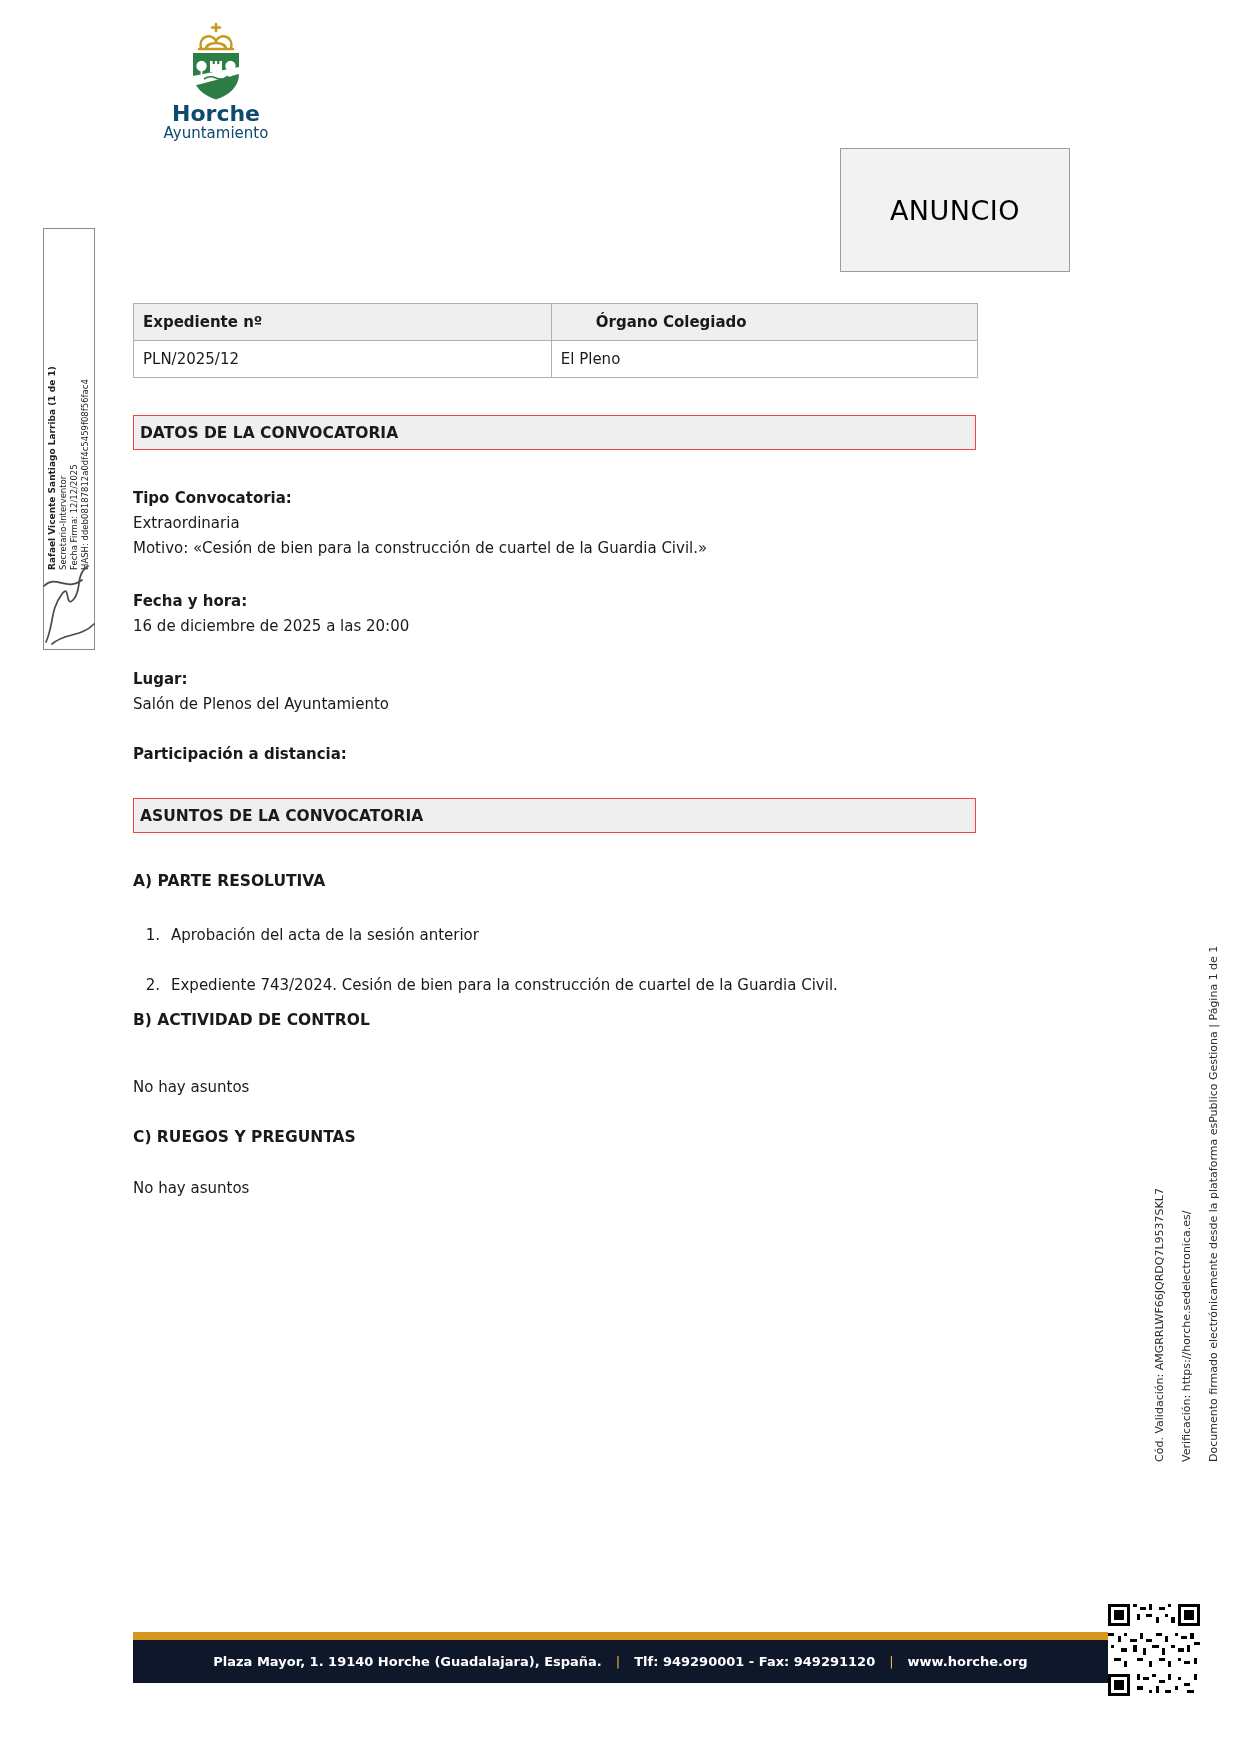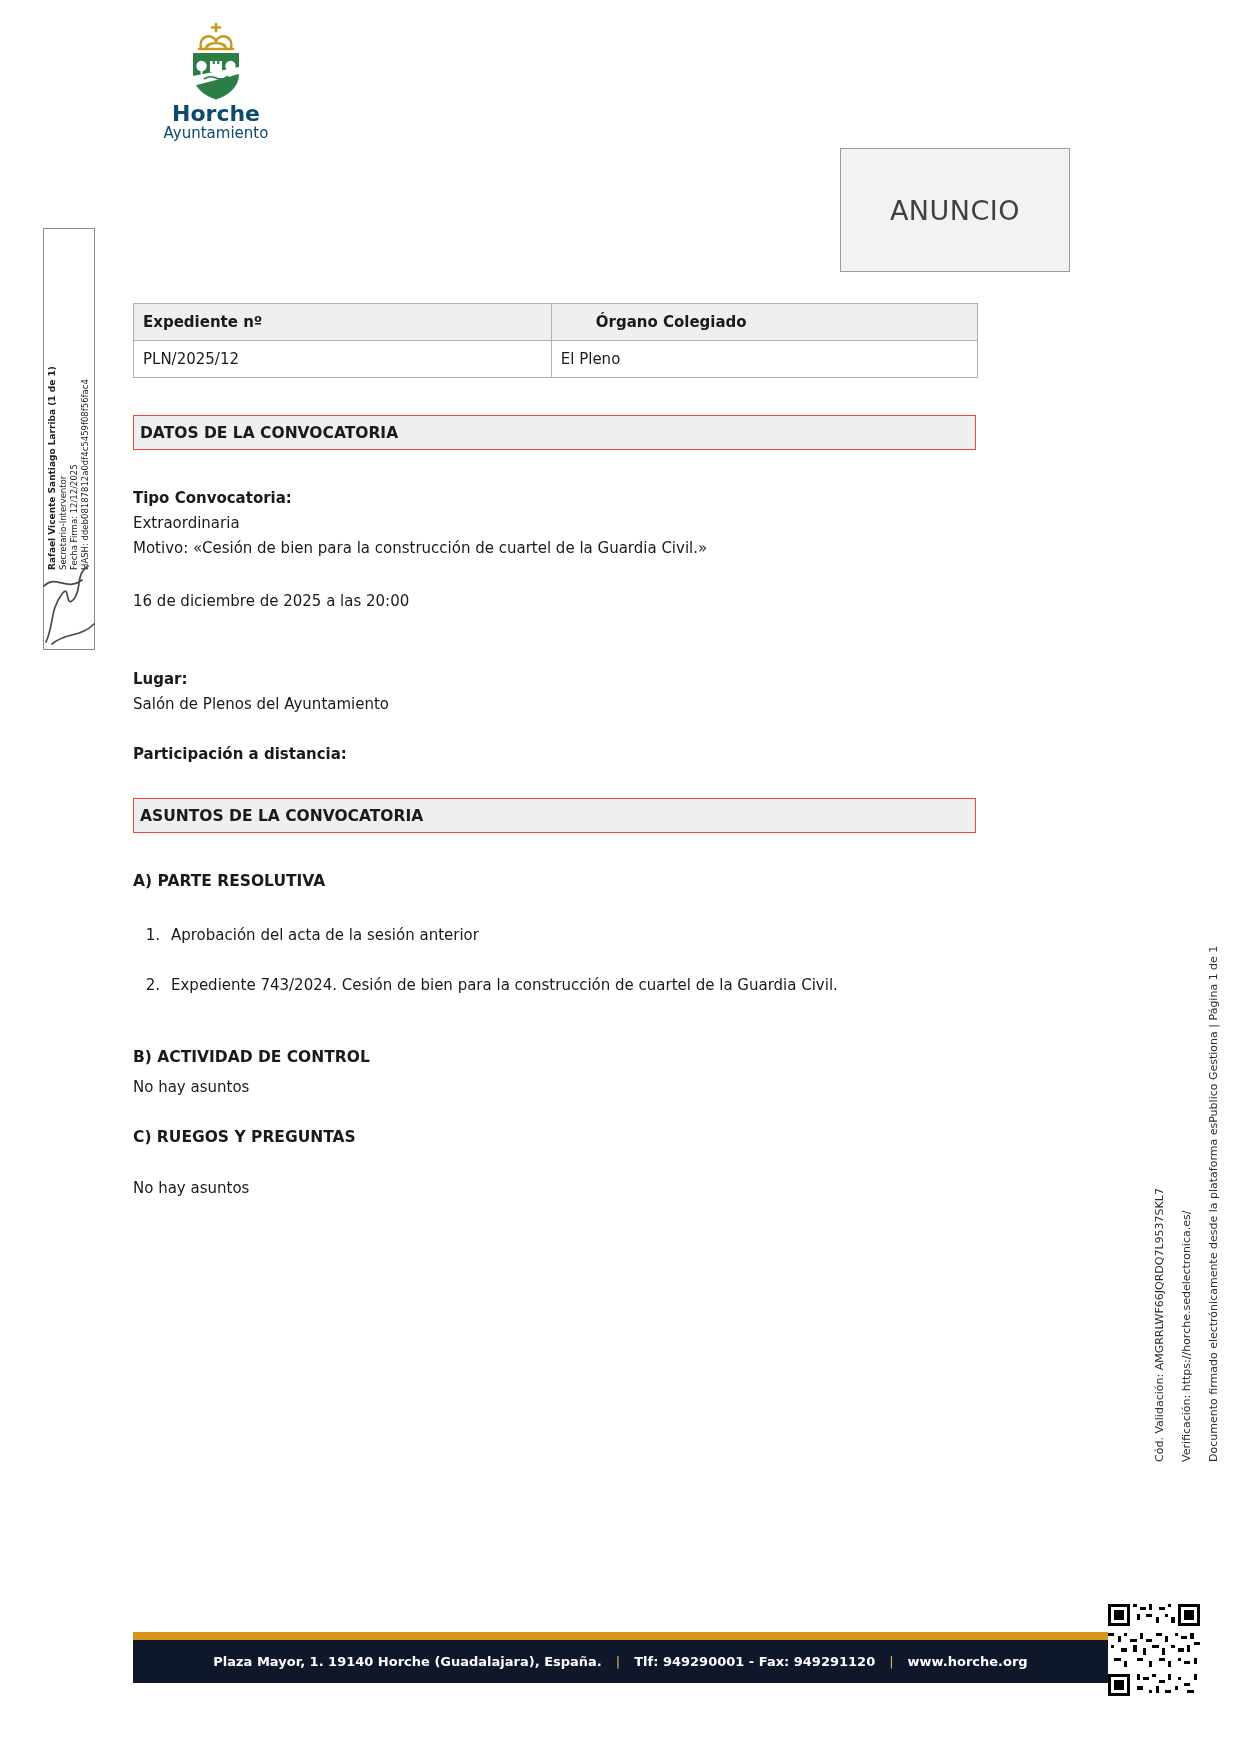--- a/index.html
+++ b/index.html
@@ -9,42 +9,42 @@
   
   .logo{position:absolute;left:158px;top:22px;width:116px;text-align:center;}
   .logo .crest{display:block;margin:0 auto;}
   .logo .name{font-size:22px;font-weight:bold;color:#0c4a6e;line-height:22px;margin-top:1px;}
   .logo .org{font-size:15px;color:#0c4a6e;line-height:17px;}
 
   
   .anuncio{position:absolute;left:840px;top:148px;width:228px;height:122px;
            background:#f2f2f2;border:1px solid #9c9c9c;
            display:flex;align-items:center;justify-content:center;}
-  .anuncio span{font-size:27px;letter-spacing:.5px;color:#404040;}
+  .anuncio span{font-size:27px;letter-spacing:.5px;color:#000000;}
 
   table.meta{position:absolute;left:133px;top:303px;width:845px;border-collapse:collapse;
              font-size:15px;}
   table.meta th,table.meta td{border:1px solid #b0b0b0;height:36px;padding:0 0 0 9px;
              text-align:left;vertical-align:middle;}
   table.meta th{background:#efefef;font-weight:bold;}
   table.meta td{background:#fff;font-weight:normal;}
   table.meta .c1{width:49.5%;} table.meta .c2{width:50.5%;padding-left:44px;}
 
   .banner{position:absolute;left:133px;width:843px;height:35px;background:#efefef;
           border:1px solid #ef4444;display:flex;align-items:center;
           font-weight:bold;font-size:15.5px;padding-left:6px;box-sizing:border-box;}
   .banner.datos{top:415px;}
   .banner.asuntos{top:798px;}
 
   .fgroup{position:absolute;left:133px;width:845px;font-size:15px;line-height:25px;}
   .fgroup .lbl{font-weight:bold;}
   .g-tipo{top:486px;} .g-fecha{top:589px;} .g-lugar{top:667px;} .g-part{top:742px;}
 
   .heading{position:absolute;left:133px;font-size:15.5px;font-weight:bold;}
-  .h-a{top:872px;} .h-b{top:1048px;} .h-c{top:1128px;}
+  .h-a{top:872px;} .h-b{top:1011px;} .h-c{top:1128px;}
 
   .agenda-item{position:absolute;left:138px;width:840px;font-size:15px;line-height:22px;
                display:flex;}
   .agenda-item .num{width:22px;flex:0 0 22px;text-align:right;}
   .agenda-item .txt{padding-left:11px;}
   .it-1{top:924px;} .it-2{top:974px;}
 
   .nohay{position:absolute;left:133px;font-size:15px;}
   .n-b{top:1078px;} .n-c{top:1179px;}
 
@@ -123,20 +123,21 @@
   <div class="banner asuntos">
     <span>ASUNTOS DE LA CONVOCATORIA</span>
   </div>
 
   <div class="fgroup g-tipo">
     <div class="lbl">Tipo Convocatoria:</div>
     <div>Extraordinaria</div>
     <div>Motivo: «Cesión de bien para la construcción de cuartel de la Guardia Civil.»</div>
   </div>
   <div class="fgroup g-fecha">
+    <div class="lbl">Fecha y hora:</div>
     <div>16 de diciembre de 2025 a las 20:00</div>
   </div>
   <div class="fgroup g-lugar">
     <div class="lbl">Lugar:</div>
     <div>Salón de Plenos del Ayuntamiento</div>
   </div>
   <div class="fgroup g-part">
     <div class="lbl">Participación a distancia:</div>
   </div>
 

